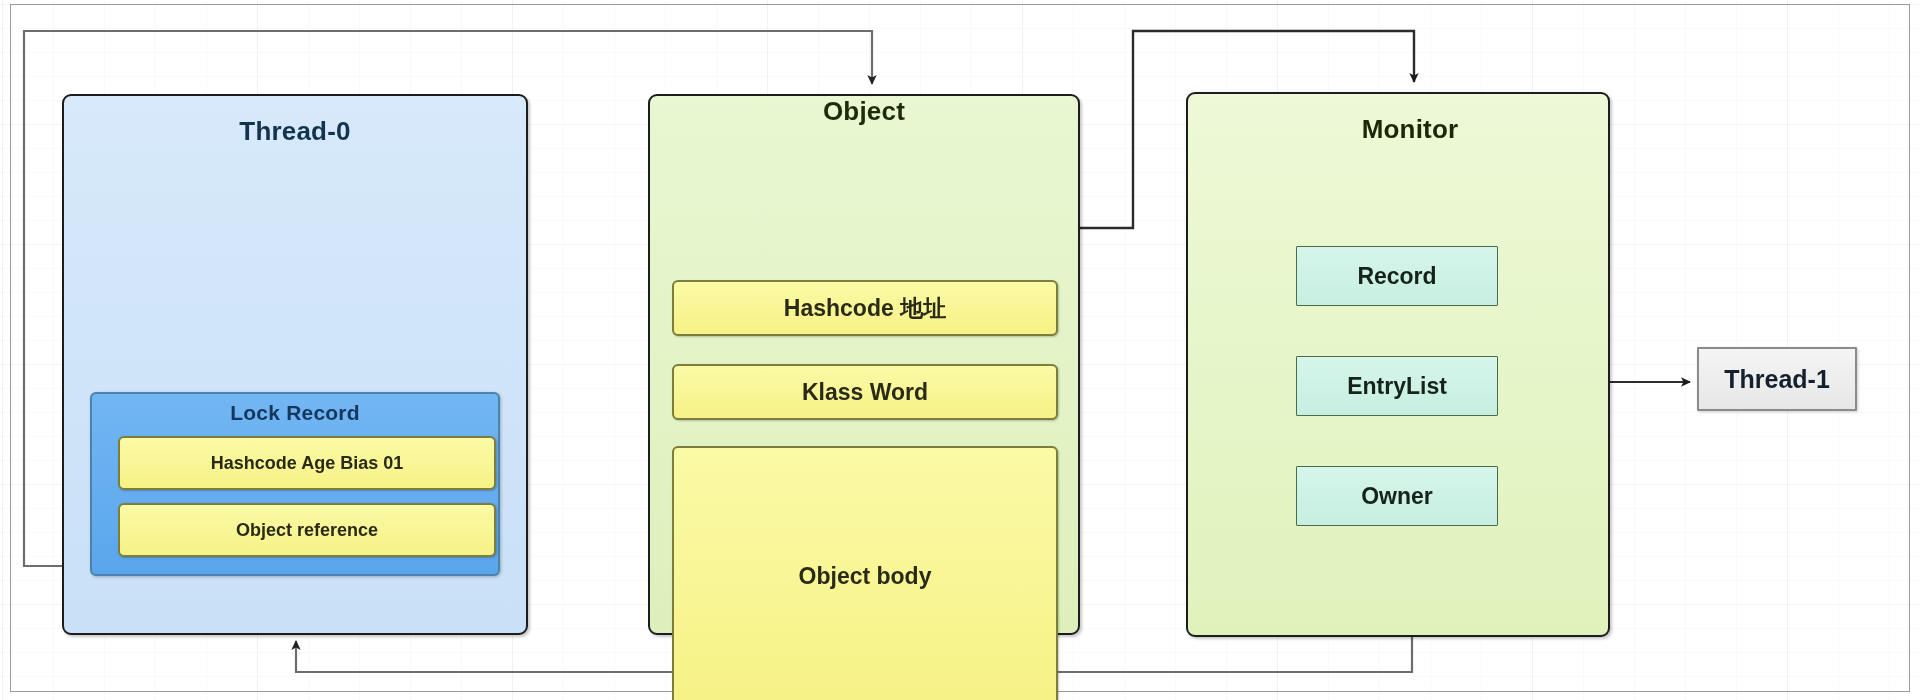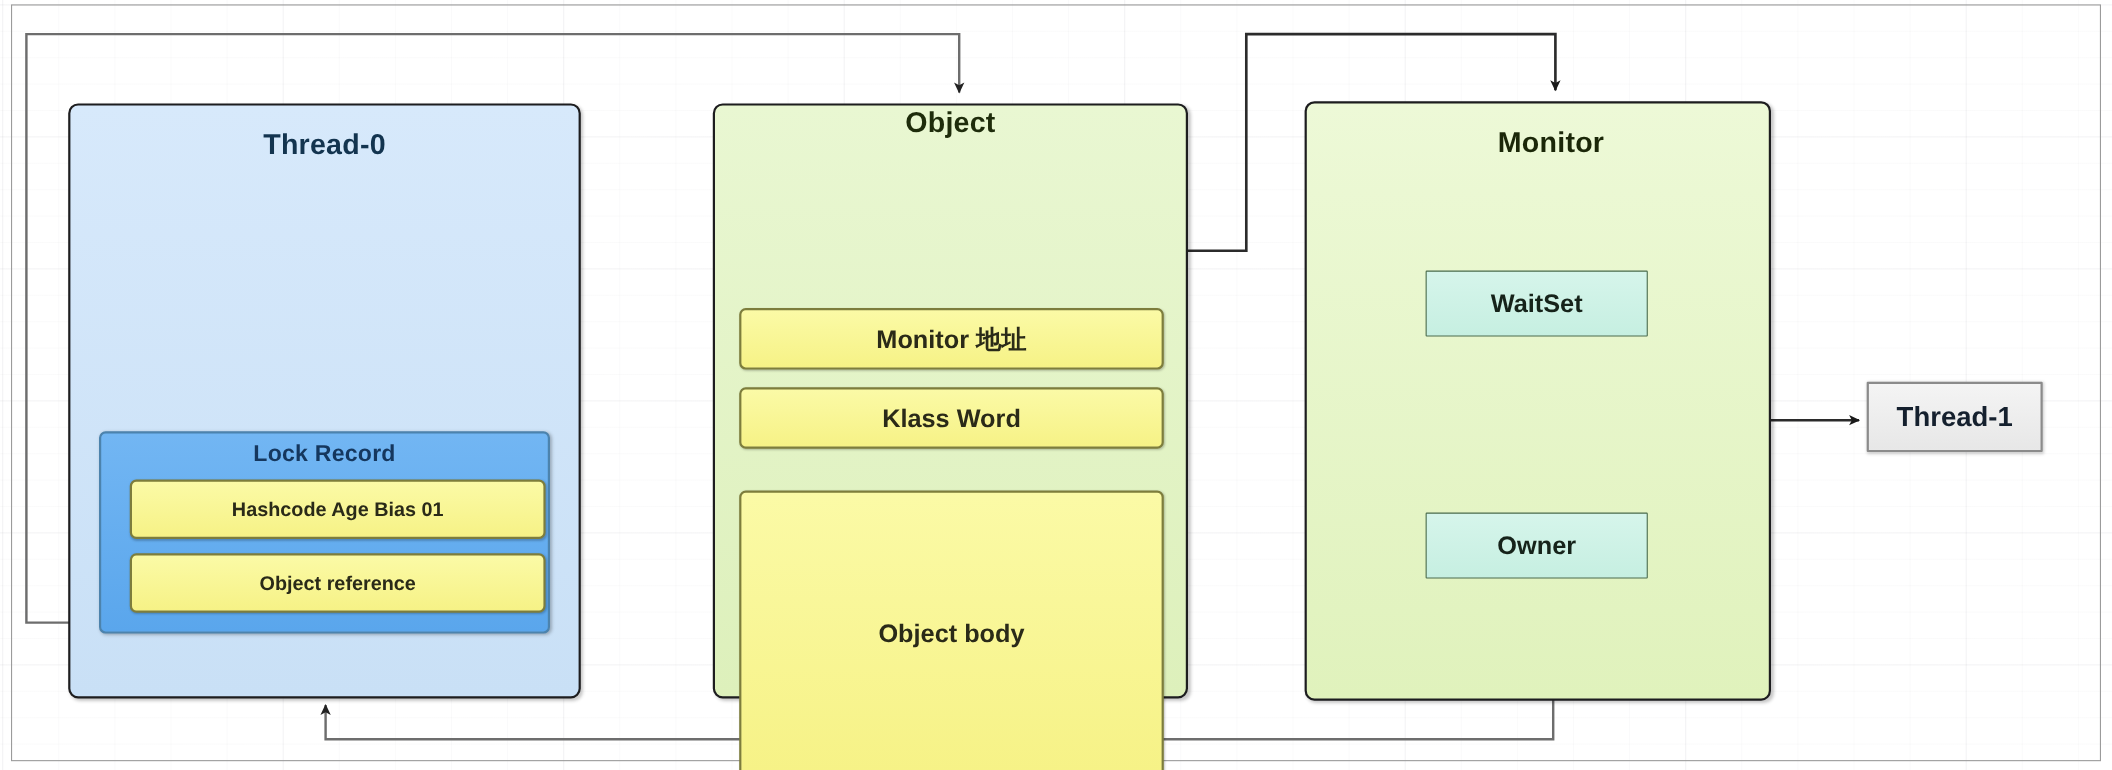--- a/index.html
+++ b/index.html
@@ -124,21 +124,21 @@
     color: #1e2c0b;
     font-size: 26px;
   }
   .obj-slot {
     position: absolute;
     left: 22px;
     width: 386px;
     font-size: 23px;
   }
   #obj-slot-0 { top: 184px; height: 56px; }
-  #obj-slot-1 { top: 256px; height: 56px; }
+  #obj-slot-1 { top: 268px; height: 56px; }
   #obj-slot-2 { top: 350px; height: 261px; }
 
   
   #monitorpanel {
     left: 1186px; top: 92px;
     width: 424px; height: 545px;
     background: #e6f5c8;
     background-image: linear-gradient(180deg, #edf9d7 0%, #e0f2bc 100%);
   }
   #monitorpanel .panel-title {
@@ -221,31 +221,32 @@
 
       <div class="slot lr-slot" id="lr-slot-0">Hashcode Age Bias 01</div>
 
       <div class="slot lr-slot" id="lr-slot-1">Object reference</div>
     </div>
   </div>
 
   <div class="panel" id="objectpanel">
     <div class="panel-title">Object</div>
 
-    <div class="slot obj-slot" id="obj-slot-0">Monitor 地址</div>
+    <div class="slot obj-slot" id="obj-slot-0">Hashcode 地址</div>
 
     <div class="slot obj-slot" id="obj-slot-1">Klass Word</div>
 
     <div class="slot obj-slot" id="obj-slot-2">Object body</div>
   </div>
 
   <div class="panel" id="monitorpanel">
     <div class="panel-title">Monitor</div>
 
-    <div class="mon-slot" id="mon-slot-0">WaitSet</div>
-
+    <div class="mon-slot" id="mon-slot-0">Record</div>
+
+    <div class="mon-slot" id="mon-slot-1">EntryList</div>
 
     <div class="mon-slot" id="mon-slot-2">Owner</div>
   </div>
 
   <div id="thread1">Thread-1</div>
 
 </div>
 
 </body></html>

